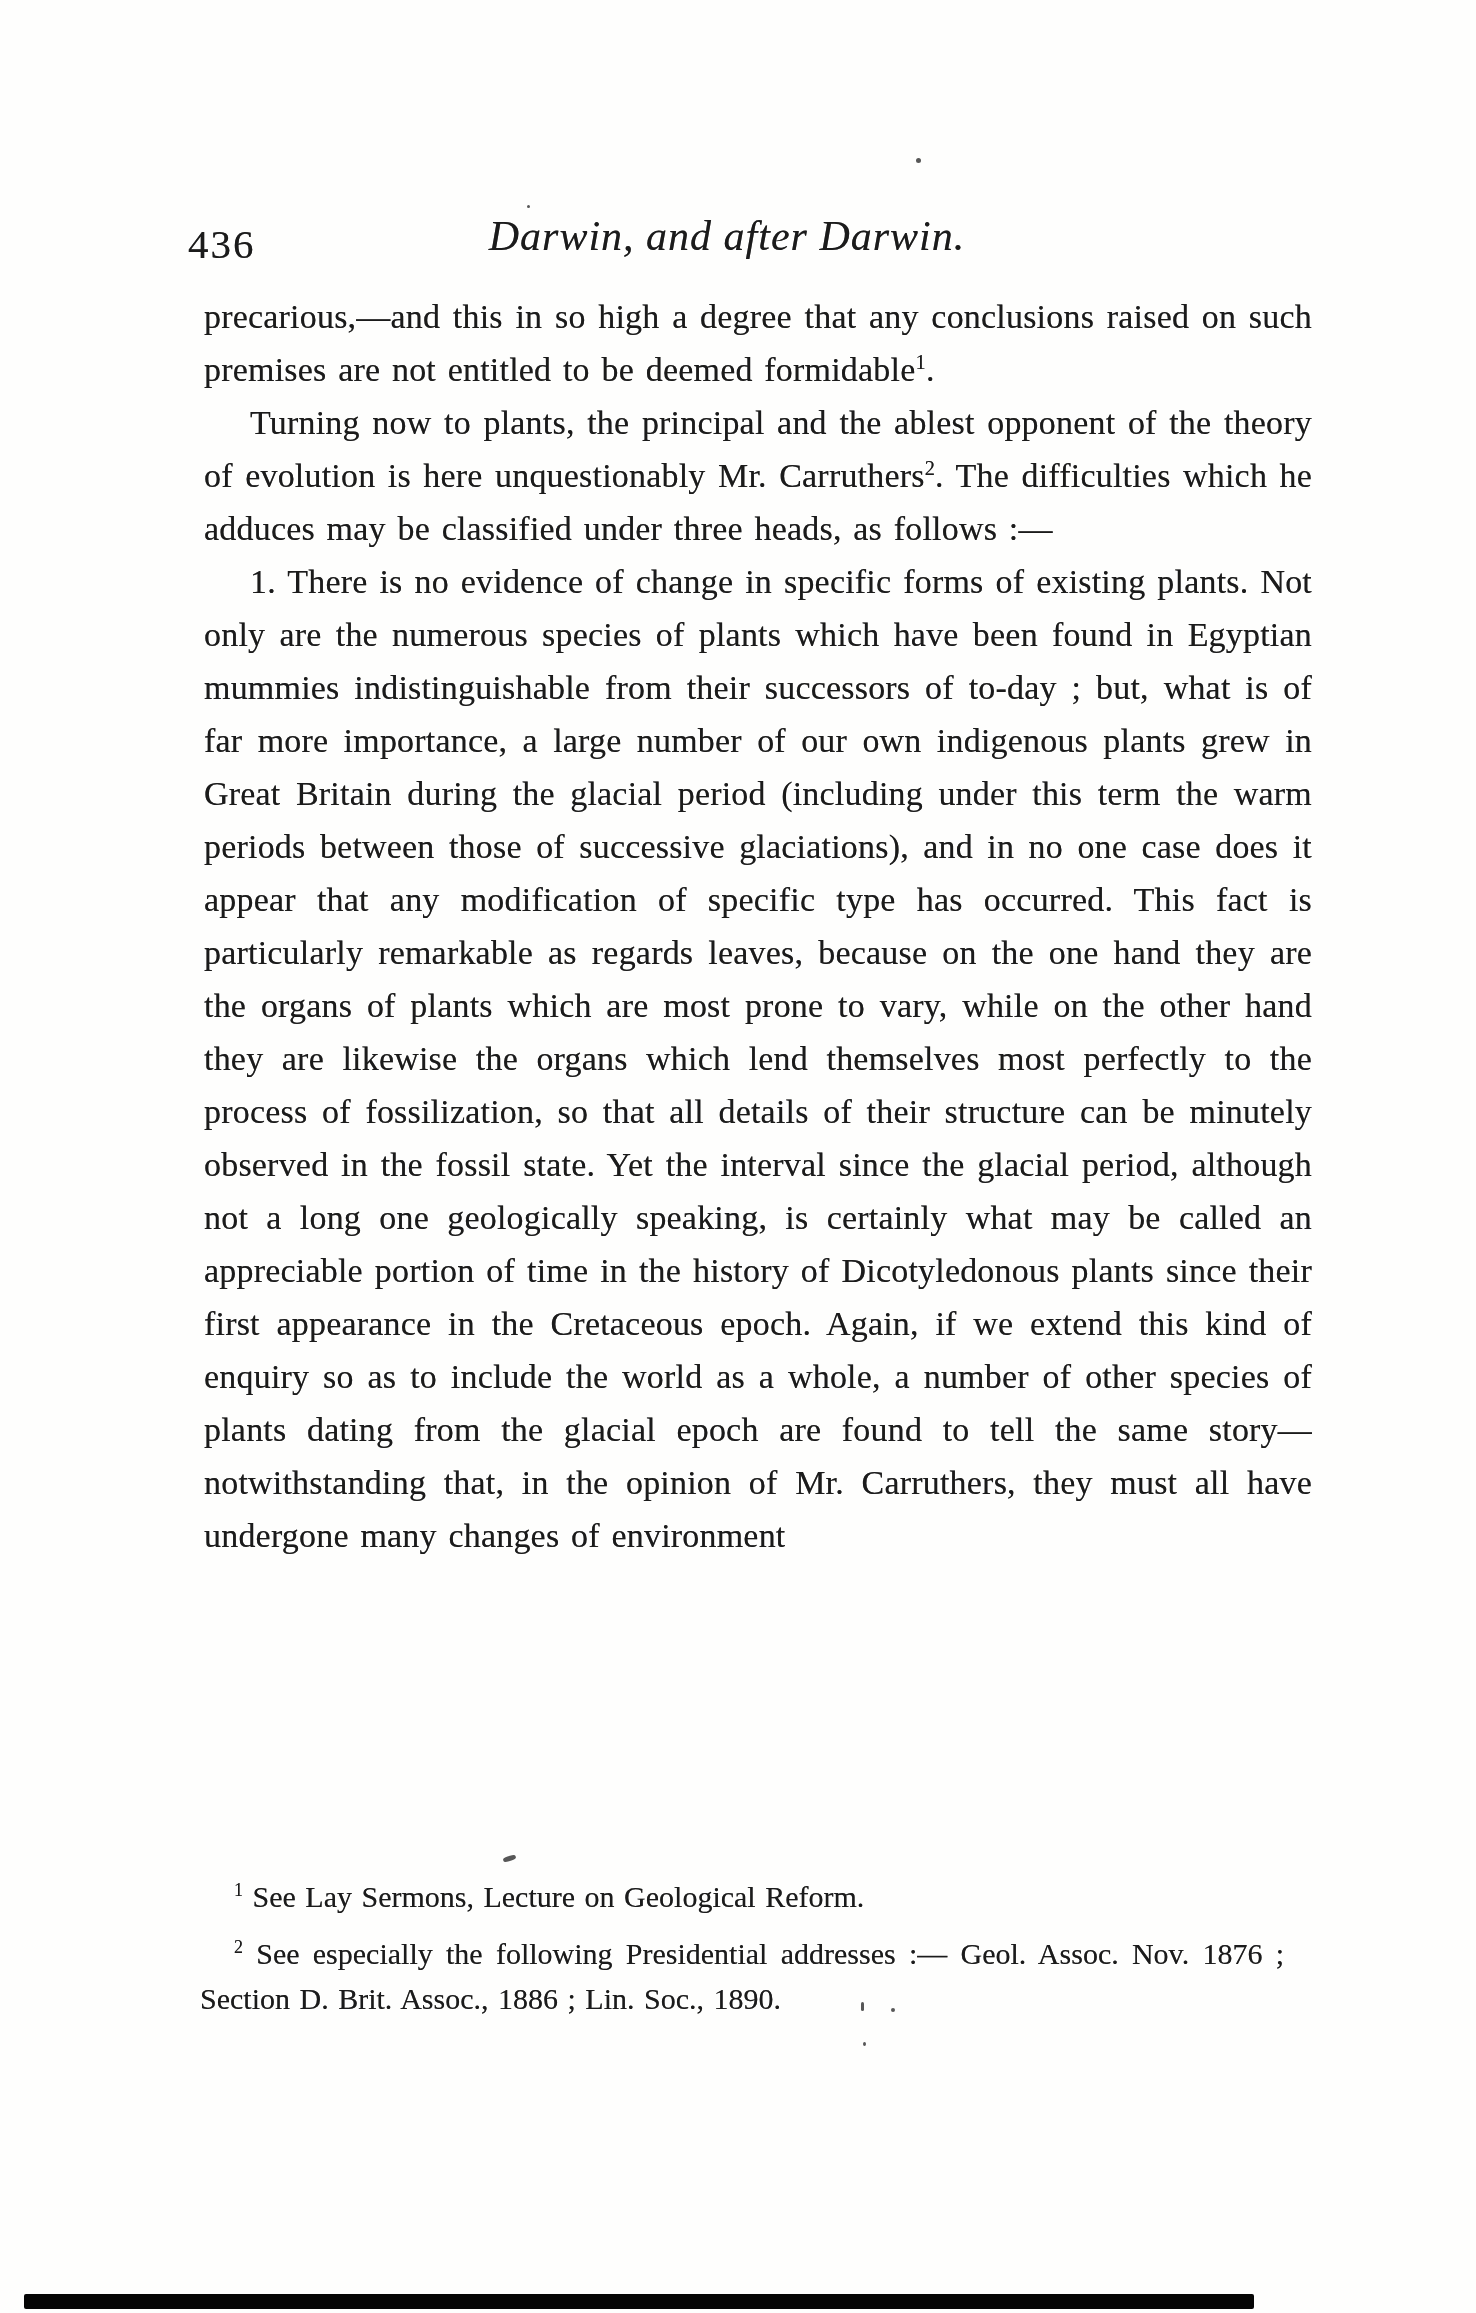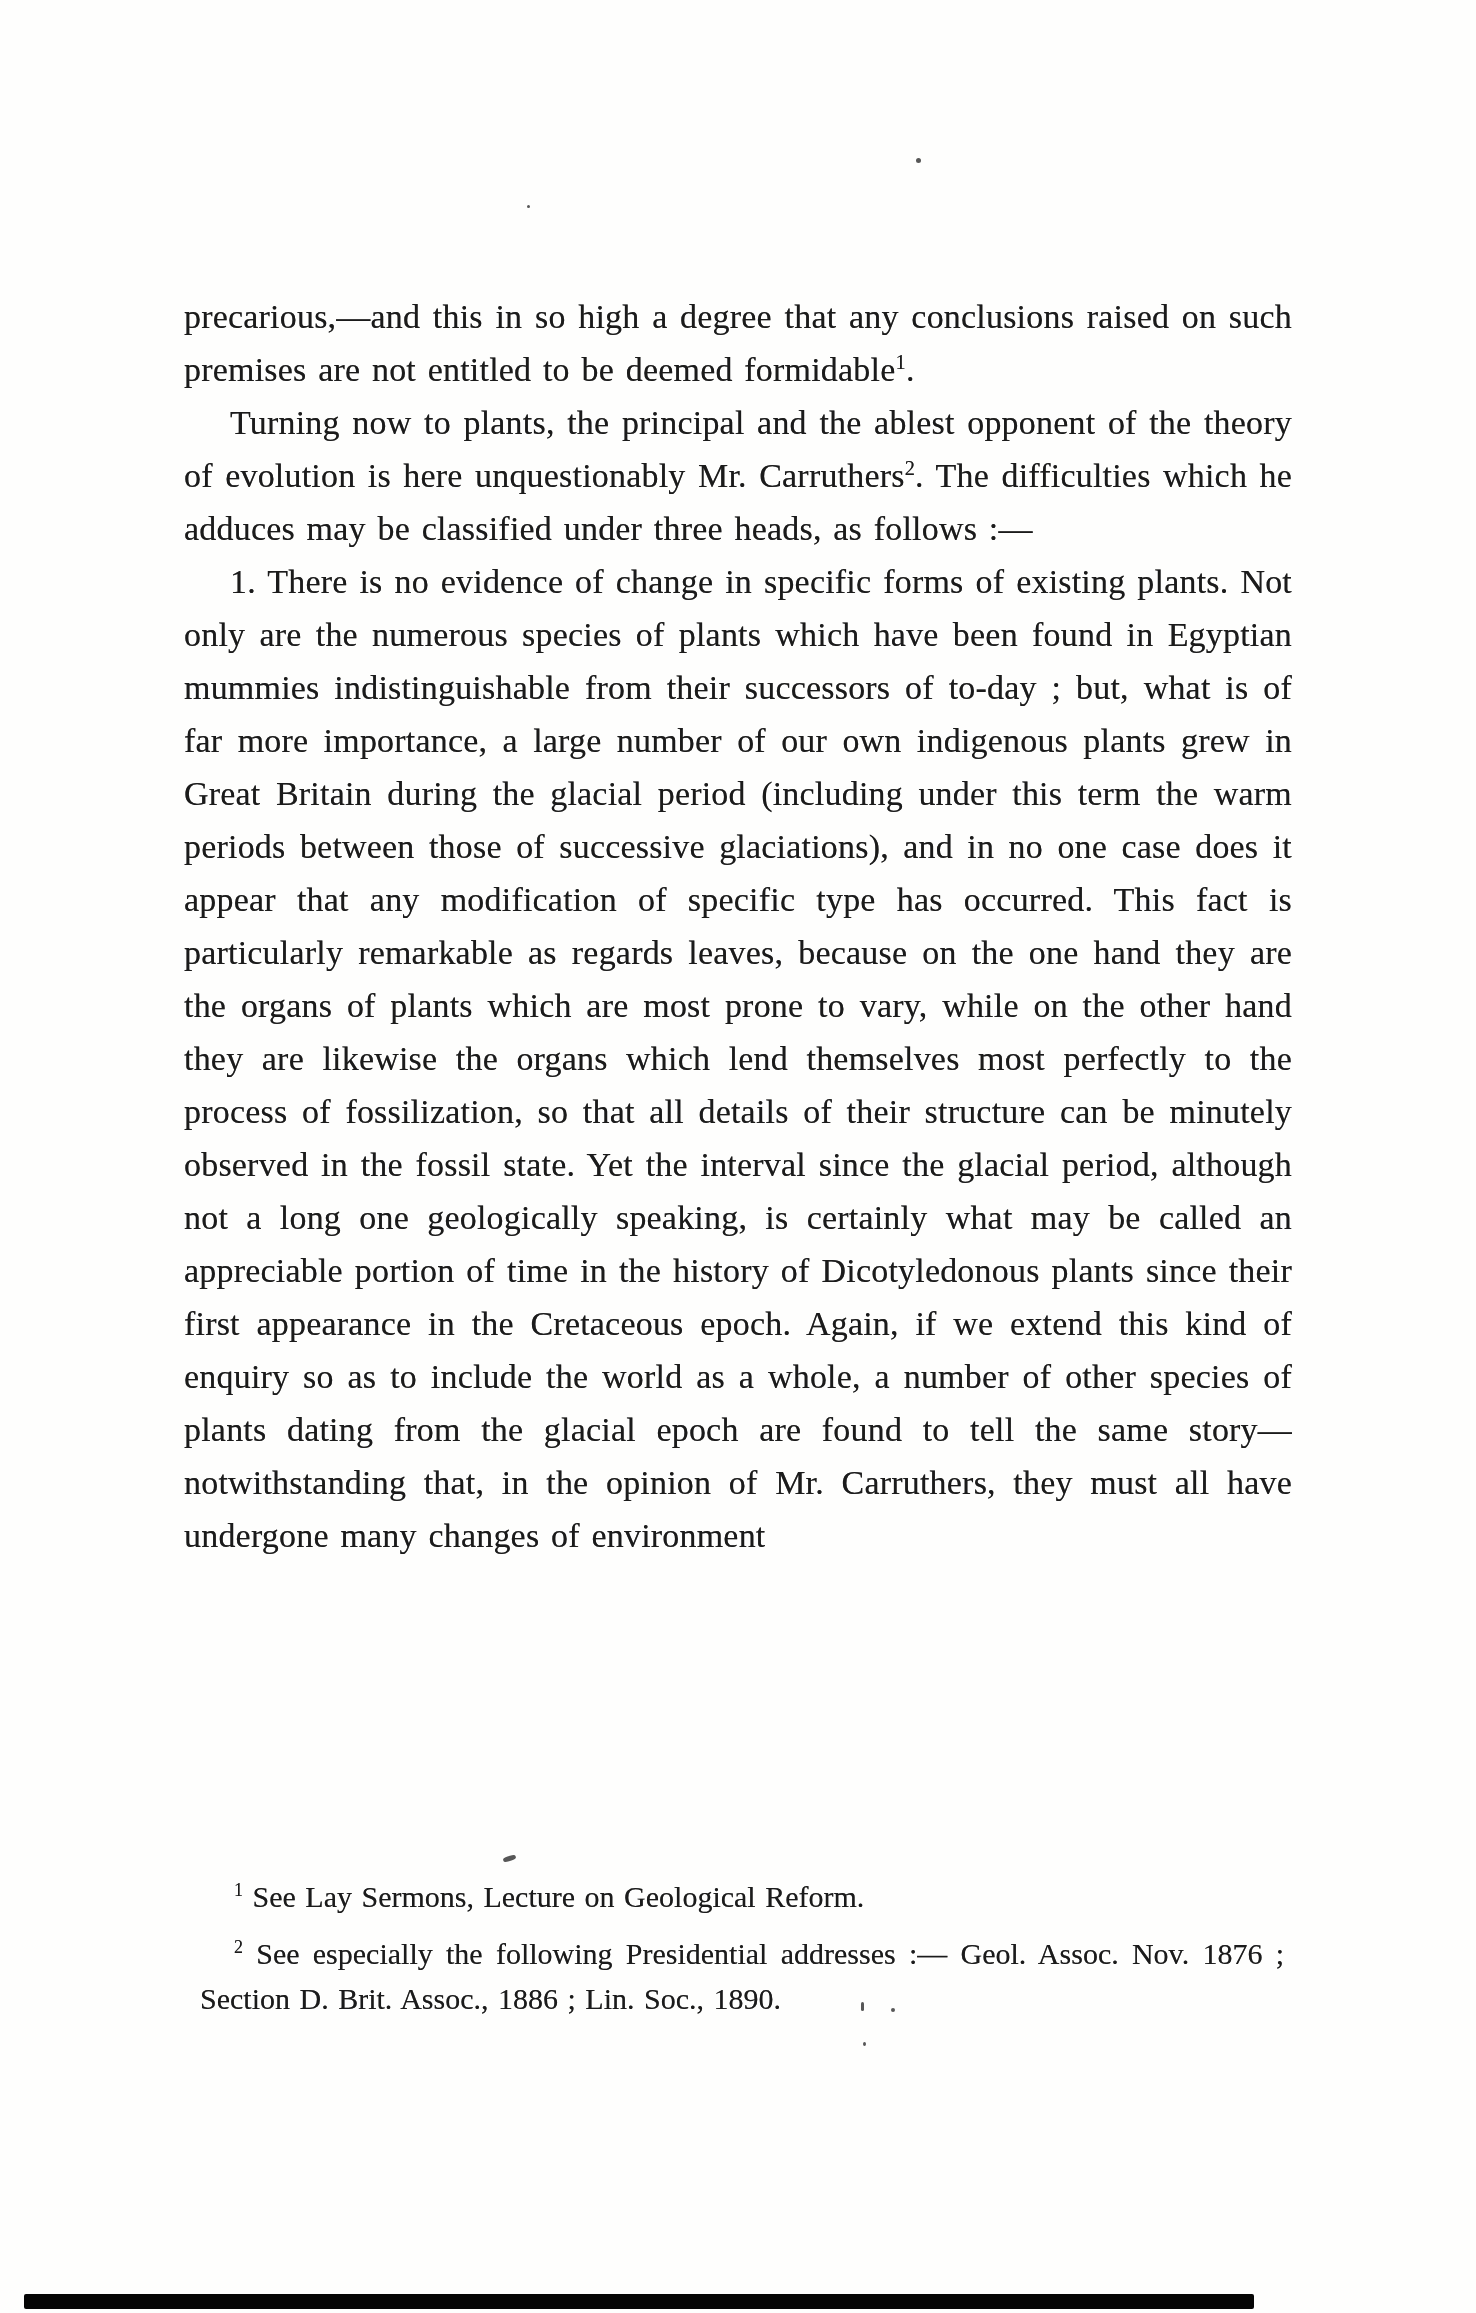--- a/index.html
+++ b/index.html
@@ -19,21 +19,21 @@
   .page-number{
     position:absolute;left:0;top:8px;
     font-size:41px;letter-spacing:2px;
   }
   .running-title{
     display:block;text-align:center;
     font-style:italic;font-size:42px;letter-spacing:1px;
     padding-right:30px;
   }
   .page-body{
-    position:absolute;top:290px;left:184px;width:1108px;
+    position:absolute;top:290px;left:204px;width:1108px;
     font-size:34px;line-height:53px;
     text-align:justify;
     word-spacing:3px;letter-spacing:.2px;
   }
   .page-body p{margin:0;}
   .page-body p:nth-of-type(2){}
   .page-body p.indent{text-indent:46px;}
   .it{}
   sup{font-size:.6em;line-height:0;vertical-align:super;}
   .footnotes{
@@ -46,20 +46,24 @@
   .scan-bar{
     position:absolute;left:24px;bottom:4px;width:1230px;height:15px;
     background:#050505;border-radius:2px;
   }
 </style>
 </head>
 <body>
 
 <div class="page">
 
+  <div class="page-header">
+    <span class="page-number">436</span>
+    <span class="running-title">Darwin, and after Darwin.</span>
+  </div>
 
   <div class="page-body">
       <p><span>precarious,—and this in so high a degree that any conclusions raised on such premises are not entitled to be deemed formidable</span><sup>1</sup><span>.</span></p>
       <p class="indent"><span>Turning now to plants, the principal and the ablest opponent of the theory of evolution is here unquestionably Mr. Carruthers</span><sup>2</sup><span>. The difficulties which he adduces may be classified under three heads, as follows :—</span></p>
       <p class="indent"><span>1. There is no evidence of change in specific forms of </span><span class="it">existing</span><span> plants. Not only are the numerous species of plants which have been found in Egyptian mummies indistinguishable from their successors of to-day ; but, what is of far more importance, a large number of our own indigenous plants grew in Great Britain during the glacial period (including under this term the warm periods between those of successive glaciations), and in no one case does it appear that any modification of specific type has occurred. This fact is particularly remarkable as regards leaves, because on the one hand they are the organs of plants which are most prone to vary, while on the other hand they are likewise the organs which lend themselves most perfectly to the process of fossilization, so that all details of their structure can be minutely observed in the fossil state. Yet the interval since the glacial period, although not a long one geologically speaking, is certainly what may be called an appreciable portion of time in the history of Dicotyledonous plants since their first appearance in the Cretaceous epoch. Again, if we extend this kind of enquiry so as to include the world as a whole, a number of other species of plants dating from the glacial epoch are found to tell the same story—notwithstanding that, in the opinion of Mr. Carruthers, they must all have undergone many changes of environment</span></p>
     </div>
 
   <div class="footnotes">
       <p><sup>1</sup><span> See </span><span class="it">Lay Sermons</span><span>, Lecture on Geological Reform.</span></p>
       <p><sup>2</sup><span> See especially the following Presidential addresses :— Geol. Assoc. Nov. 1876 ; Section D. Brit. Assoc., 1886 ; Lin. Soc., 1890.</span></p>

